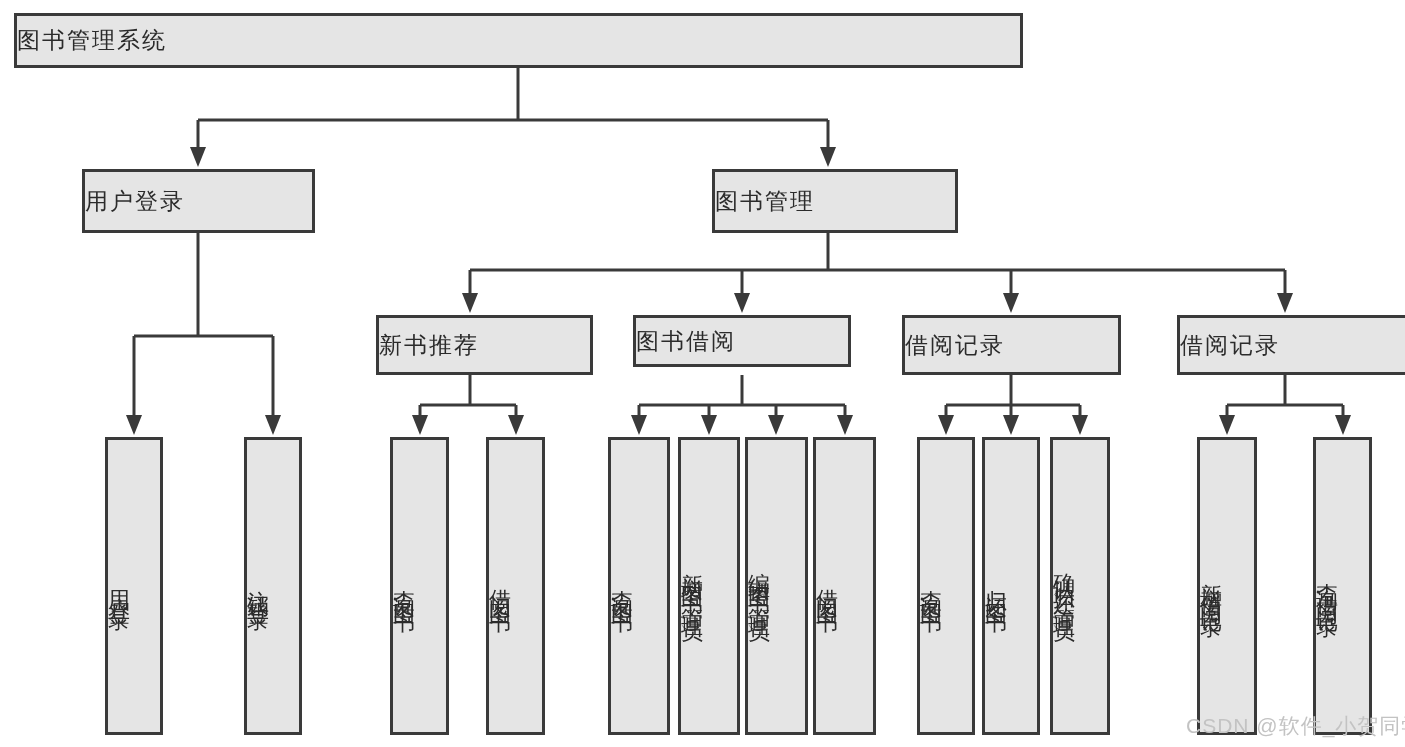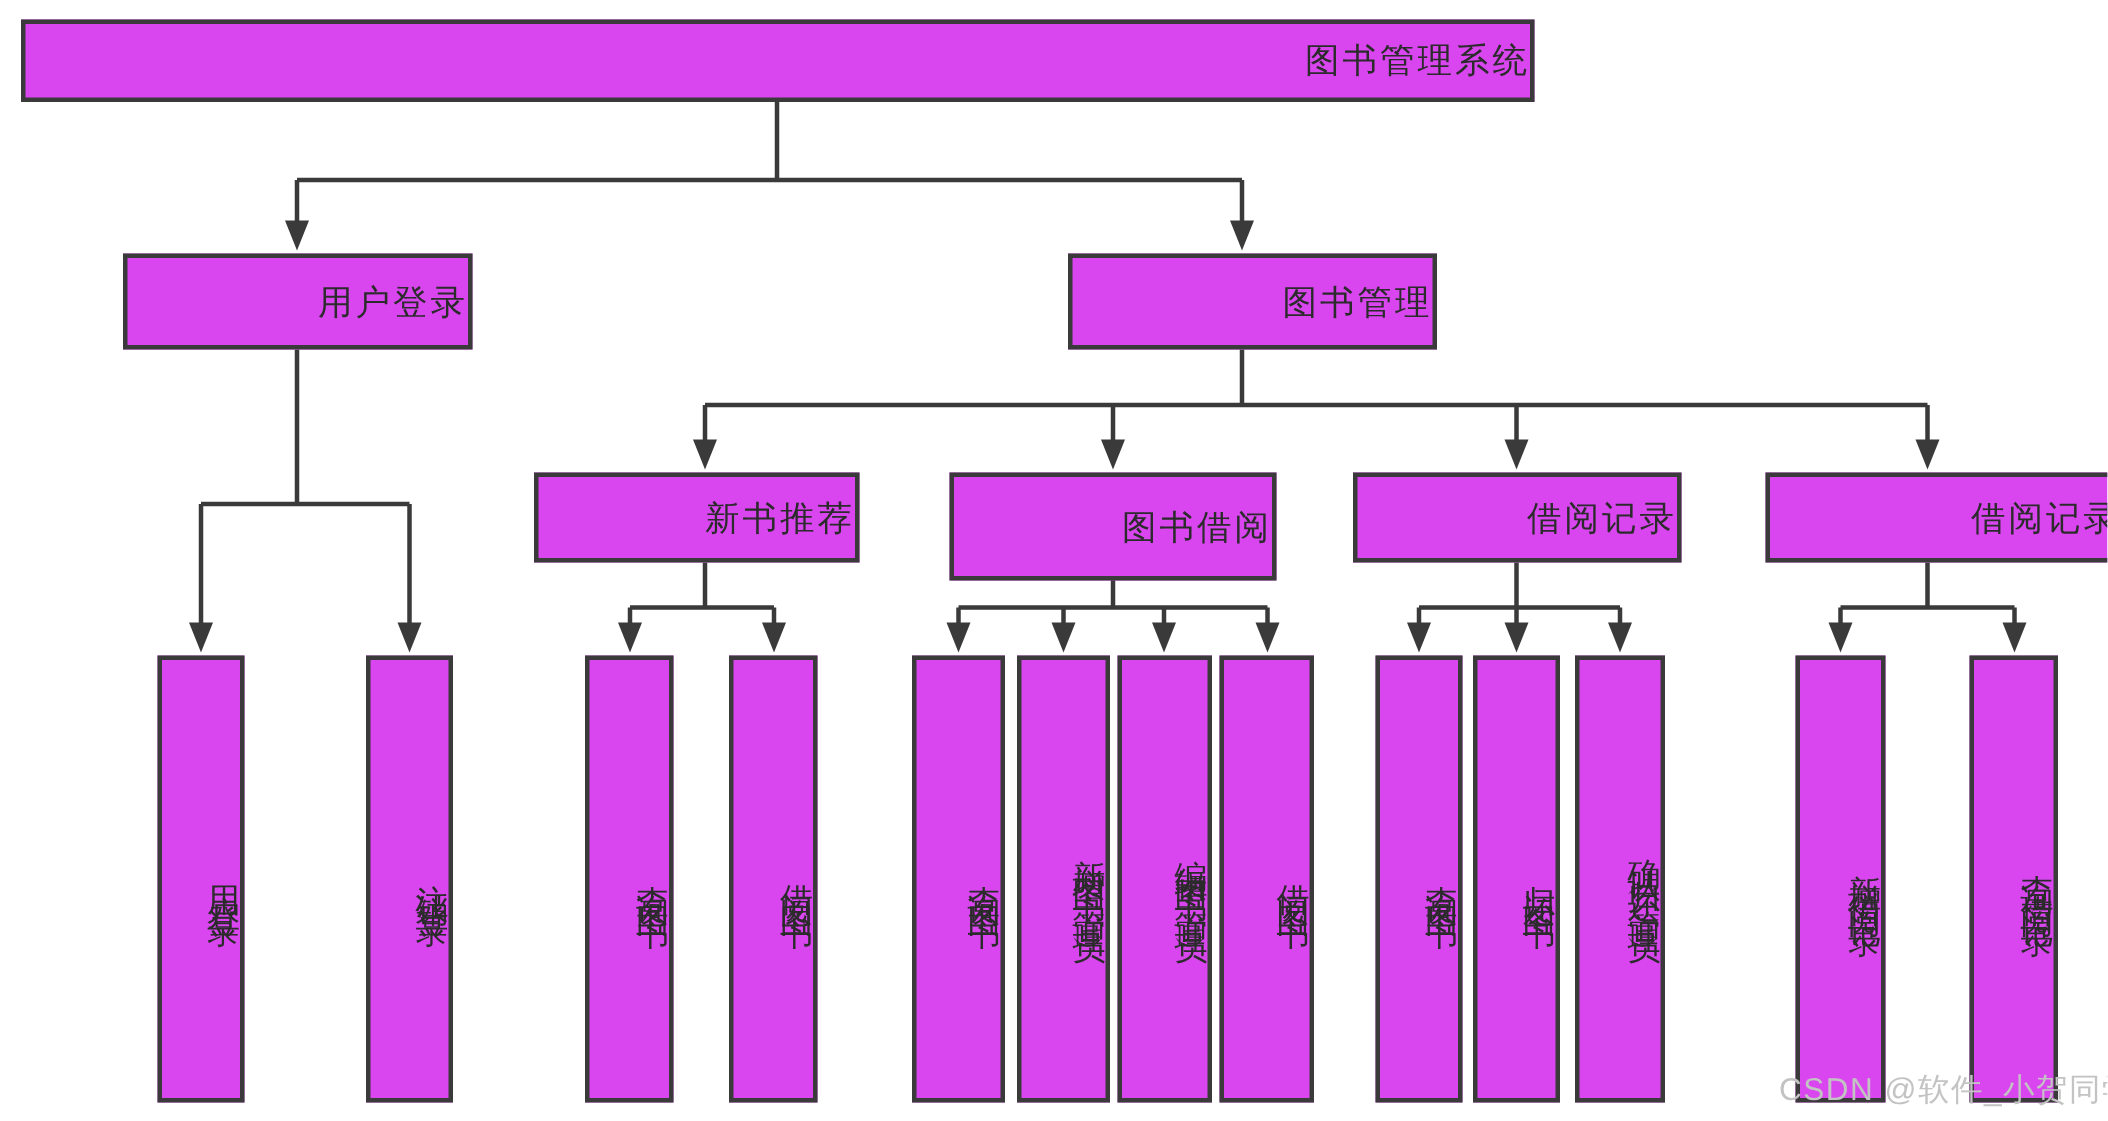--- a/index.html
+++ b/index.html
@@ -17,23 +17,23 @@
     color:var(--text);
   }
   .stage{ position:relative; width:1405px; height:747px; overflow:hidden; background:var(--background); }
 
   svg.connectors{ position:absolute; left:0; top:0; width:1405px; height:747px; }
   svg.connectors path{ stroke:var(--line); stroke-width:3; fill:none; }
   svg.connectors polygon{ fill:var(--line); stroke:none; }
 
   .box{
     position:absolute;
-    background:#d946ef;
+    background:#e5e5e5;
     border:3px solid var(--line);
-    display:flex; align-items:center; justify-content:flex-end;
+    display:flex; align-items:center; justify-content:flex-start;
     color:var(--text);
     z-index:2;
   }
   .box-h{ font-size:23px; letter-spacing:2px; white-space:nowrap; }
   .box-v span{
     writing-mode:vertical-rl;
     font-size:22px;
     line-height:1;
     letter-spacing:7px;
     white-space:nowrap;
@@ -133,24 +133,24 @@
     <span>图书管理系统</span>
   </div>
 
   <div class="box box-h" style="left:82px;top:169px;width:233px;height:64px">
     <span>用户登录</span>
   </div>
   <div class="box box-h" style="left:712px;top:169px;width:246px;height:64px">
     <span>图书管理</span>
   </div>
 
-  <div class="box box-h" style="left:356px;top:315px;width:217px;height:60px">
+  <div class="box box-h" style="left:376px;top:315px;width:217px;height:60px">
     <span>新书推荐</span>
   </div>
-  <div class="box box-h" style="left:633px;top:315px;width:218px;height:72px">
+  <div class="box box-h" style="left:633px;top:315px;width:218px;height:52px">
     <span>图书借阅</span>
   </div>
   <div class="box box-h" style="left:902px;top:315px;width:219px;height:60px">
     <span>借阅记录</span>
   </div>
   <div class="box box-h" style="left:1177px;top:315px;width:240px;height:60px">
     <span>借阅记录</span>
   </div>
 
   <div class="box box-v" style="left:105px;top:437px;width:58px;height:298px">

